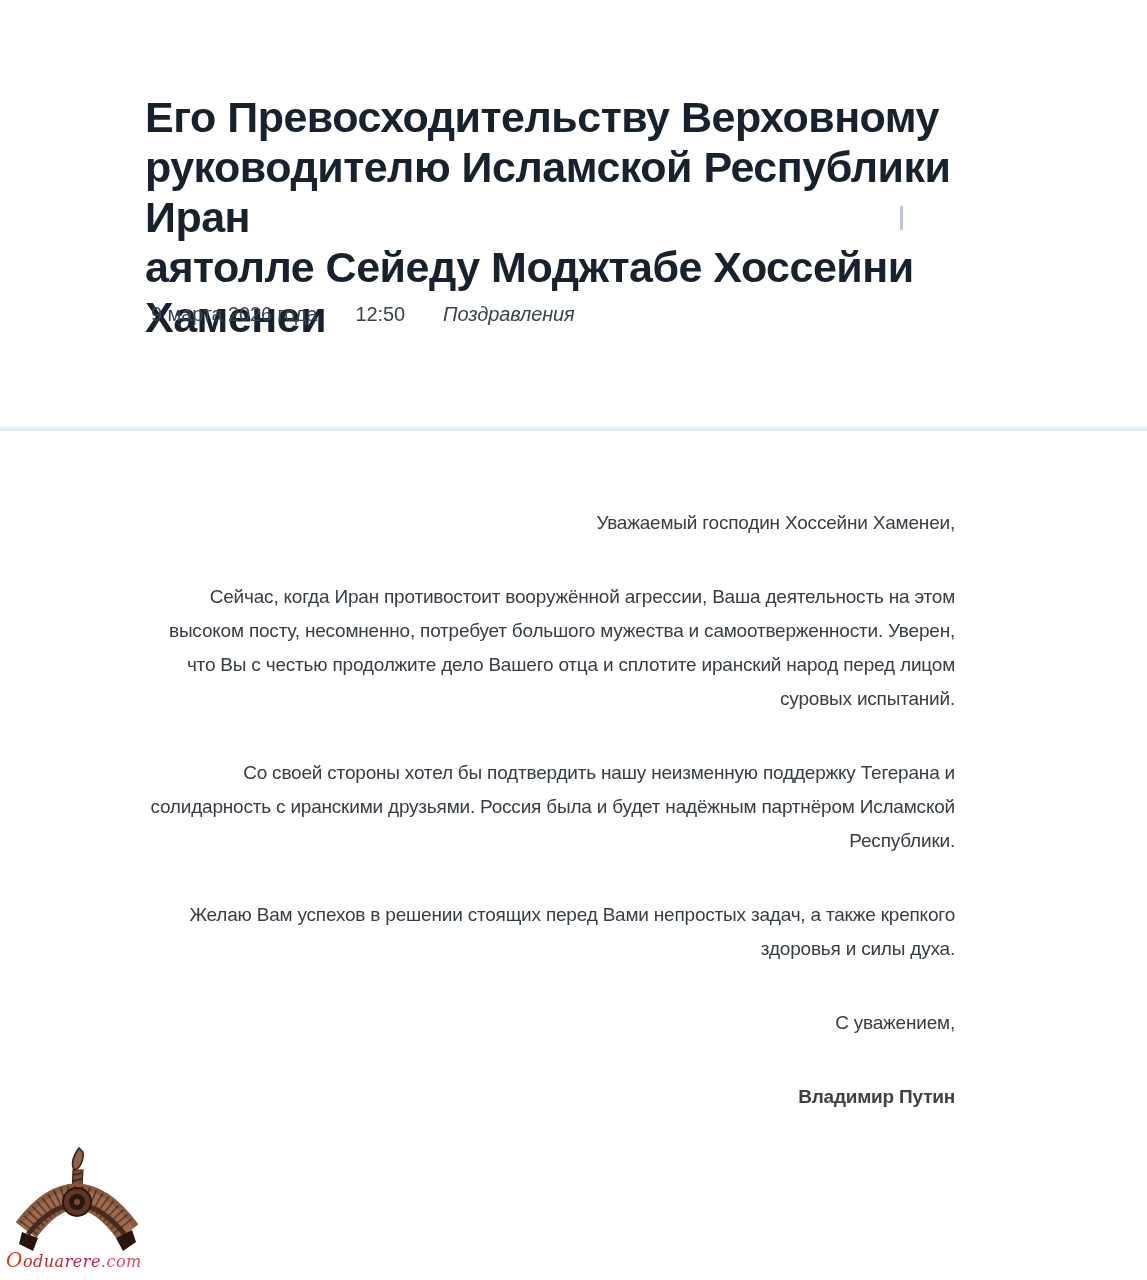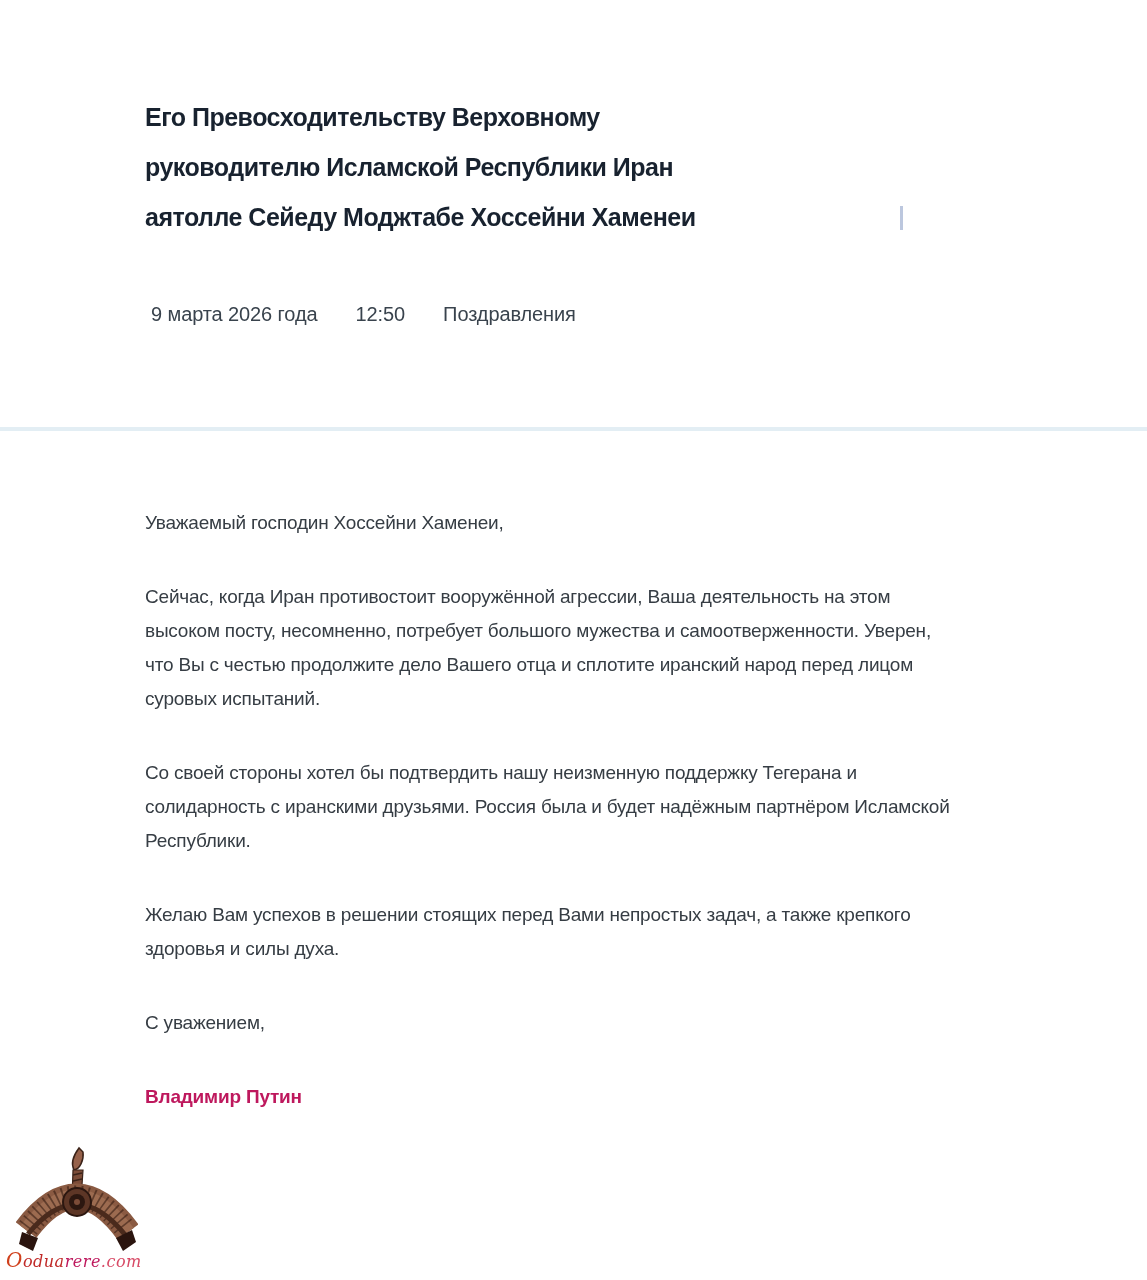--- a/index.html
+++ b/index.html
@@ -16,38 +16,38 @@
     overflow: hidden;
   }
 
   
   .title {
     position: absolute;
     left: 145px;
     top: 92px;
     width: 820px;
     margin: 0;
-    font-size: 25px;
+    font-size: 43px;
     font-weight: 700;
     line-height: 50px;
     letter-spacing: -0.5px;
     color: #18222f;
   }
   .meta {
     position: absolute;
     left: 151px;
     top: 303px;
     display: flex;
     gap: 38px;
     font-size: 20px;
     line-height: 22px;
     letter-spacing: -0.1px;
     color: #39434d;
   }
-  .meta .category { color: #39434d; text-decoration: none; }
+  .meta .category { color: #39434d; text-decoration: none; font-style: italic; }
 
   
   .divider {
     position: absolute;
     left: 0;
     top: 427px;
     width: 100%;
     height: 4px;
     background: #e3eef4;
   }
@@ -66,23 +66,23 @@
   .letter {
     position: absolute;
     left: 145px;
     top: 506px;
     width: 810px;
     font-size: 19px;
     line-height: 34px;
     letter-spacing: -0.2px;
     color: #363d44;
   }
-  .letter p { margin: 0 0 40px 0; }
+  .letter p { margin: 0 0 40px 0; text-align: right; }
   .letter p.closing { }
-  .letter p.signature { font-weight: 700; color: #be185d; margin-bottom: 0; }
+  .letter p.signature { font-weight: 700; color: #404040; margin-bottom: 0; }
 
   
   .watermark {
     position: absolute;
     left: 6px;
     top: 1144px;
     width: 160px;
     pointer-events: none;
   }
   .wm-crown { display: block; margin-left: 10px; }

